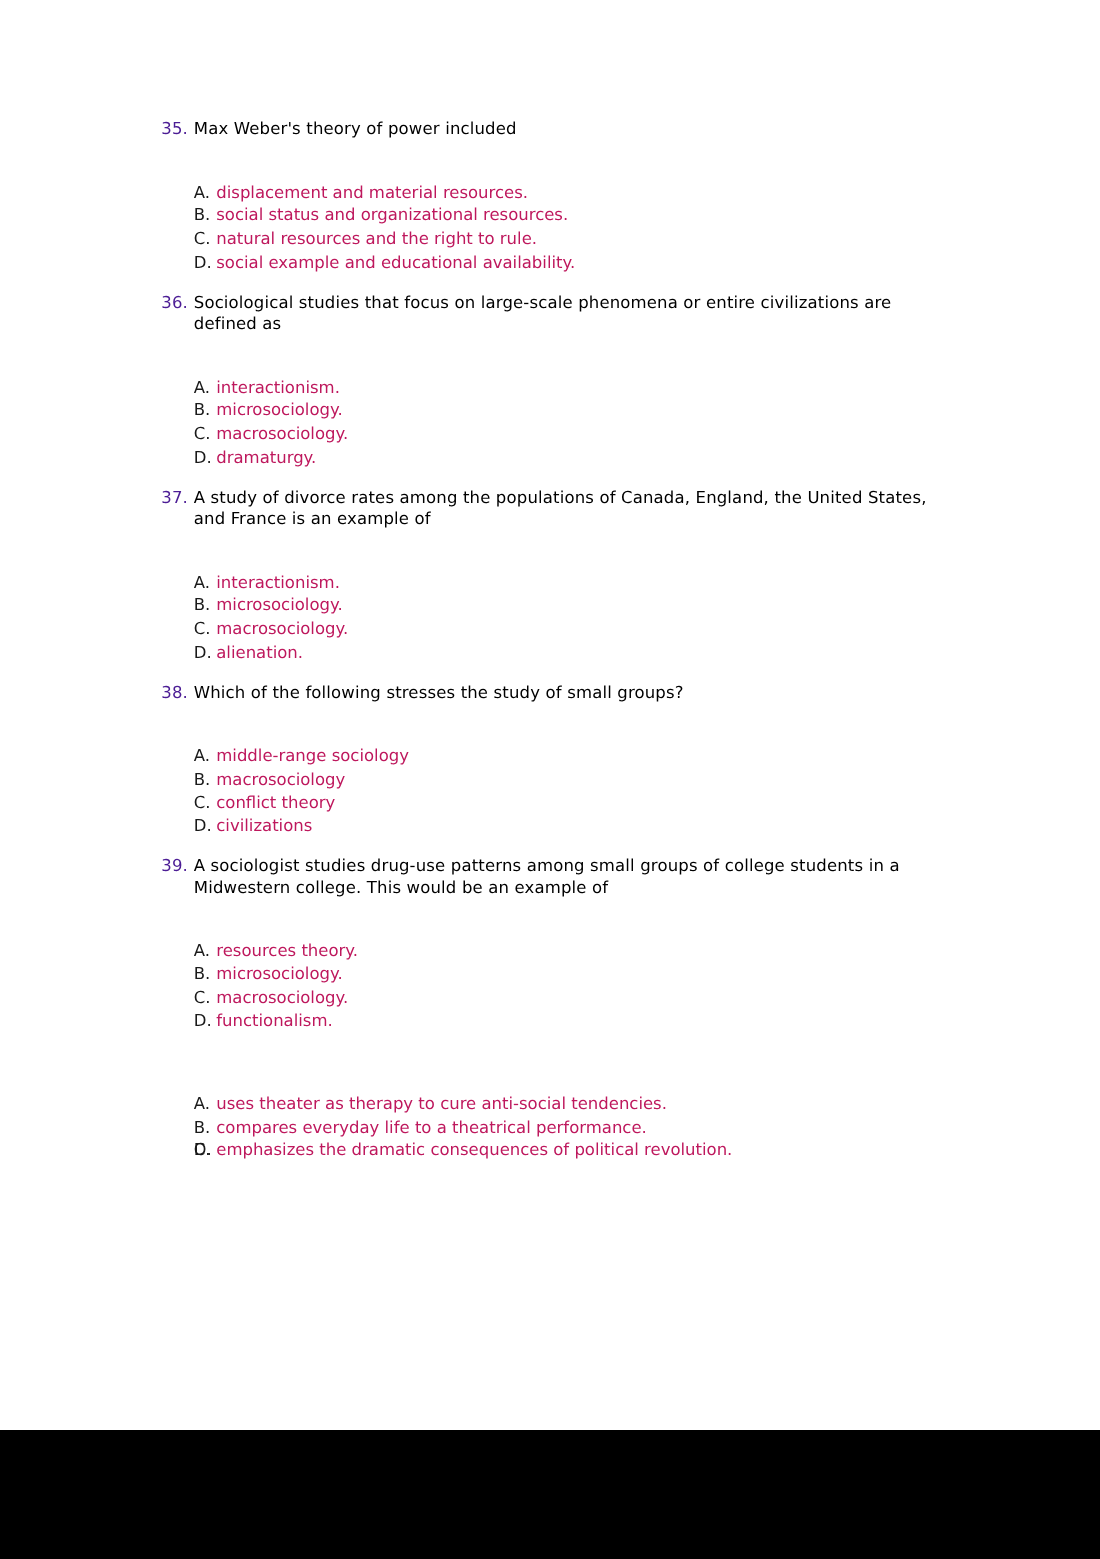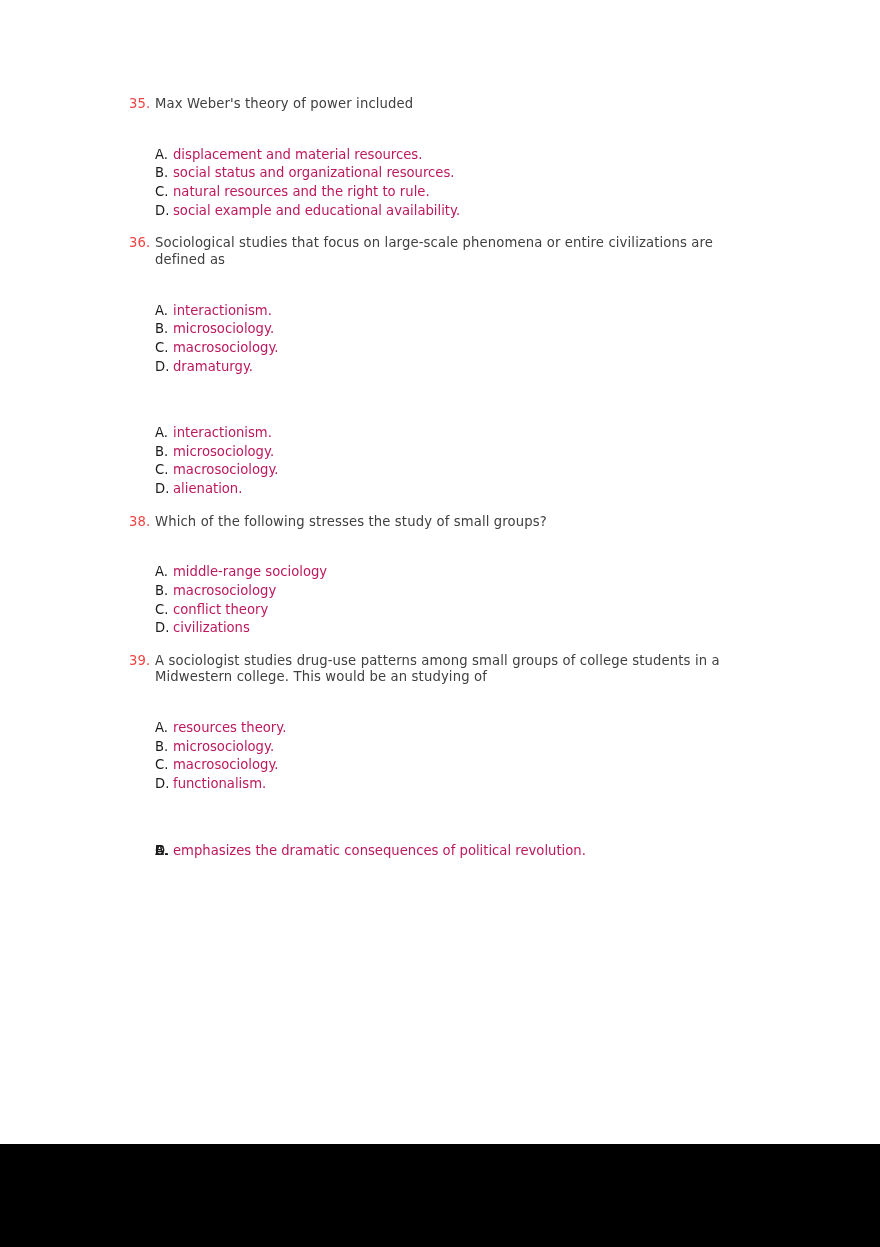--- a/index.html
+++ b/index.html
@@ -47,28 +47,28 @@
   }
 
   .question-number {
     position: absolute;
     left: 0;
     top: 0;
     width: 24px;
     text-align: left;
     font-size: 13.2px;
     line-height: 16.8px;
-    color: #ef4444;
+    color: #4c1d95;
   }
 
   .question-text {
     display: block;
     font-size: 13.2px;
     line-height: 16.8px;
-    color: #404040;
+    color: #000000;
   }
 
   .options {
     margin: 0;
     padding: 0;
     list-style: none;
     padding-top: 33px;
     padding-bottom: 15px;
     padding-left: 26px;
   }
@@ -129,20 +129,24 @@
           <span class="question-text">Sociological studies that focus on large-scale phenomena or entire civilizations are defined as</span>
         </div>
         <ul class="options">
           <li class="option"><span class="option-letter">A.</span><span class="option-text">interactionism.</span></li>
           <li class="option"><span class="option-letter">B.</span><span class="option-text">microsociology.</span></li>
           <li class="option"><span class="option-letter">C.</span><span class="option-text">macrosociology.</span></li>
           <li class="option"><span class="option-letter">D.</span><span class="option-text">dramaturgy.</span></li>
         </ul>
       </div>
       <div class="question-block">
+        <div class="question-line">
+          <span class="question-number">37.</span>
+          <span class="question-text">A study of divorce rates among the populations of Canada, England, the United States, and France is an example of</span>
+        </div>
         <ul class="options">
           <li class="option"><span class="option-letter">A.</span><span class="option-text">interactionism.</span></li>
           <li class="option"><span class="option-letter">B.</span><span class="option-text">microsociology.</span></li>
           <li class="option"><span class="option-letter">C.</span><span class="option-text">macrosociology.</span></li>
           <li class="option"><span class="option-letter">D.</span><span class="option-text">alienation.</span></li>
         </ul>
       </div>
       <div class="question-block">
         <div class="question-line">
           <span class="question-number">38.</span>
@@ -151,33 +155,33 @@
         <ul class="options">
           <li class="option"><span class="option-letter">A.</span><span class="option-text">middle-range sociology</span></li>
           <li class="option"><span class="option-letter">B.</span><span class="option-text">macrosociology</span></li>
           <li class="option"><span class="option-letter">C.</span><span class="option-text">conflict theory</span></li>
           <li class="option"><span class="option-letter">D.</span><span class="option-text">civilizations</span></li>
         </ul>
       </div>
       <div class="question-block">
         <div class="question-line">
           <span class="question-number">39.</span>
-          <span class="question-text">A sociologist studies drug-use patterns among small groups of college students in a Midwestern college. This would be an studying of</span>
+          <span class="question-text">A sociologist studies drug-use patterns among small groups of college students in a Midwestern college. This would be an example of</span>
         </div>
         <ul class="options">
           <li class="option"><span class="option-letter">A.</span><span class="option-text">resources theory.</span></li>
           <li class="option"><span class="option-letter">B.</span><span class="option-text">microsociology.</span></li>
           <li class="option"><span class="option-letter">C.</span><span class="option-text">macrosociology.</span></li>
           <li class="option"><span class="option-letter">D.</span><span class="option-text">functionalism.</span></li>
         </ul>
       </div>
       <div class="question-block">
         <ul class="options">
-          <li class="option"><span class="option-letter">A.</span></li>
-          <li class="option"><span class="option-letter">B.</span></li>
+          <li class="option"><span class="option-letter">A.</span><span class="option-text">uses theater as therapy to cure anti-social tendencies.</span></li>
+          <li class="option"><span class="option-letter">B.</span><span class="option-text">compares everyday life to a theatrical performance.</span></li>
           <li class="option"><span class="option-letter">C.</span></li>
           <li class="option"><span class="option-letter">D.</span><span class="option-text">emphasizes the dramatic consequences of political revolution.</span></li>
         </ul>
       </div>
     </div>
 </div>
 
 <div class="footer-bar"></div>
 
 </body></html>

